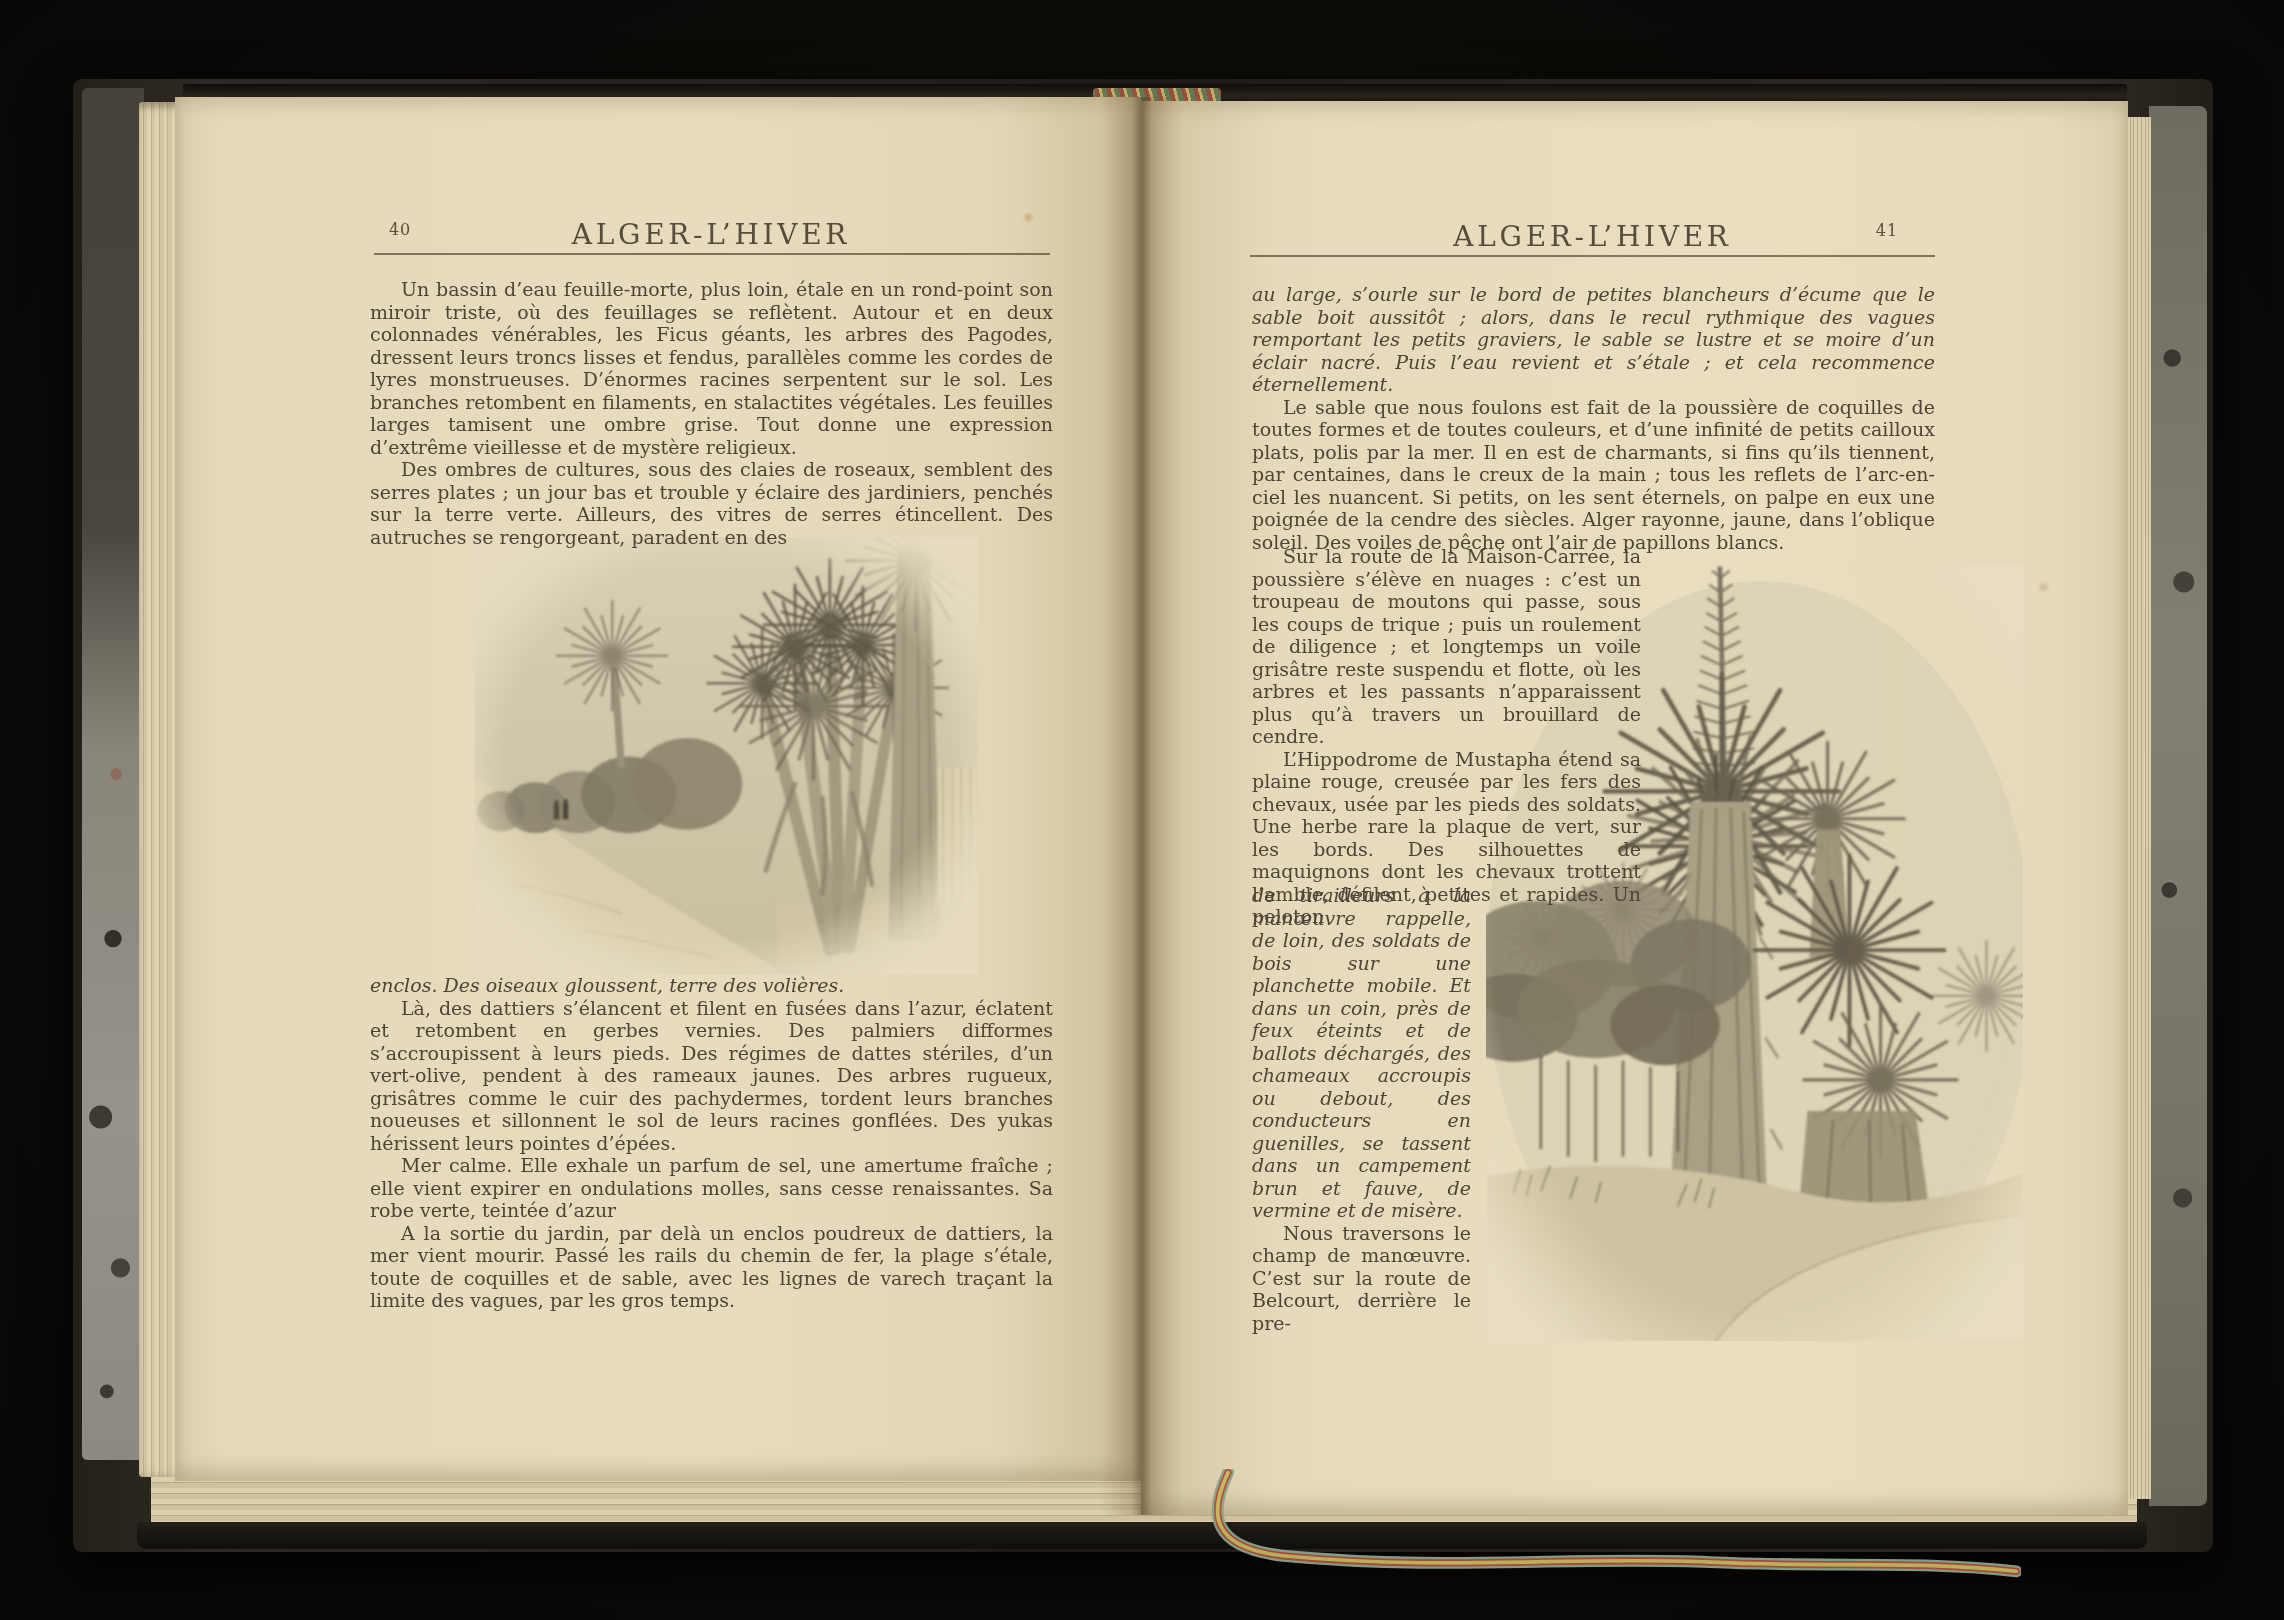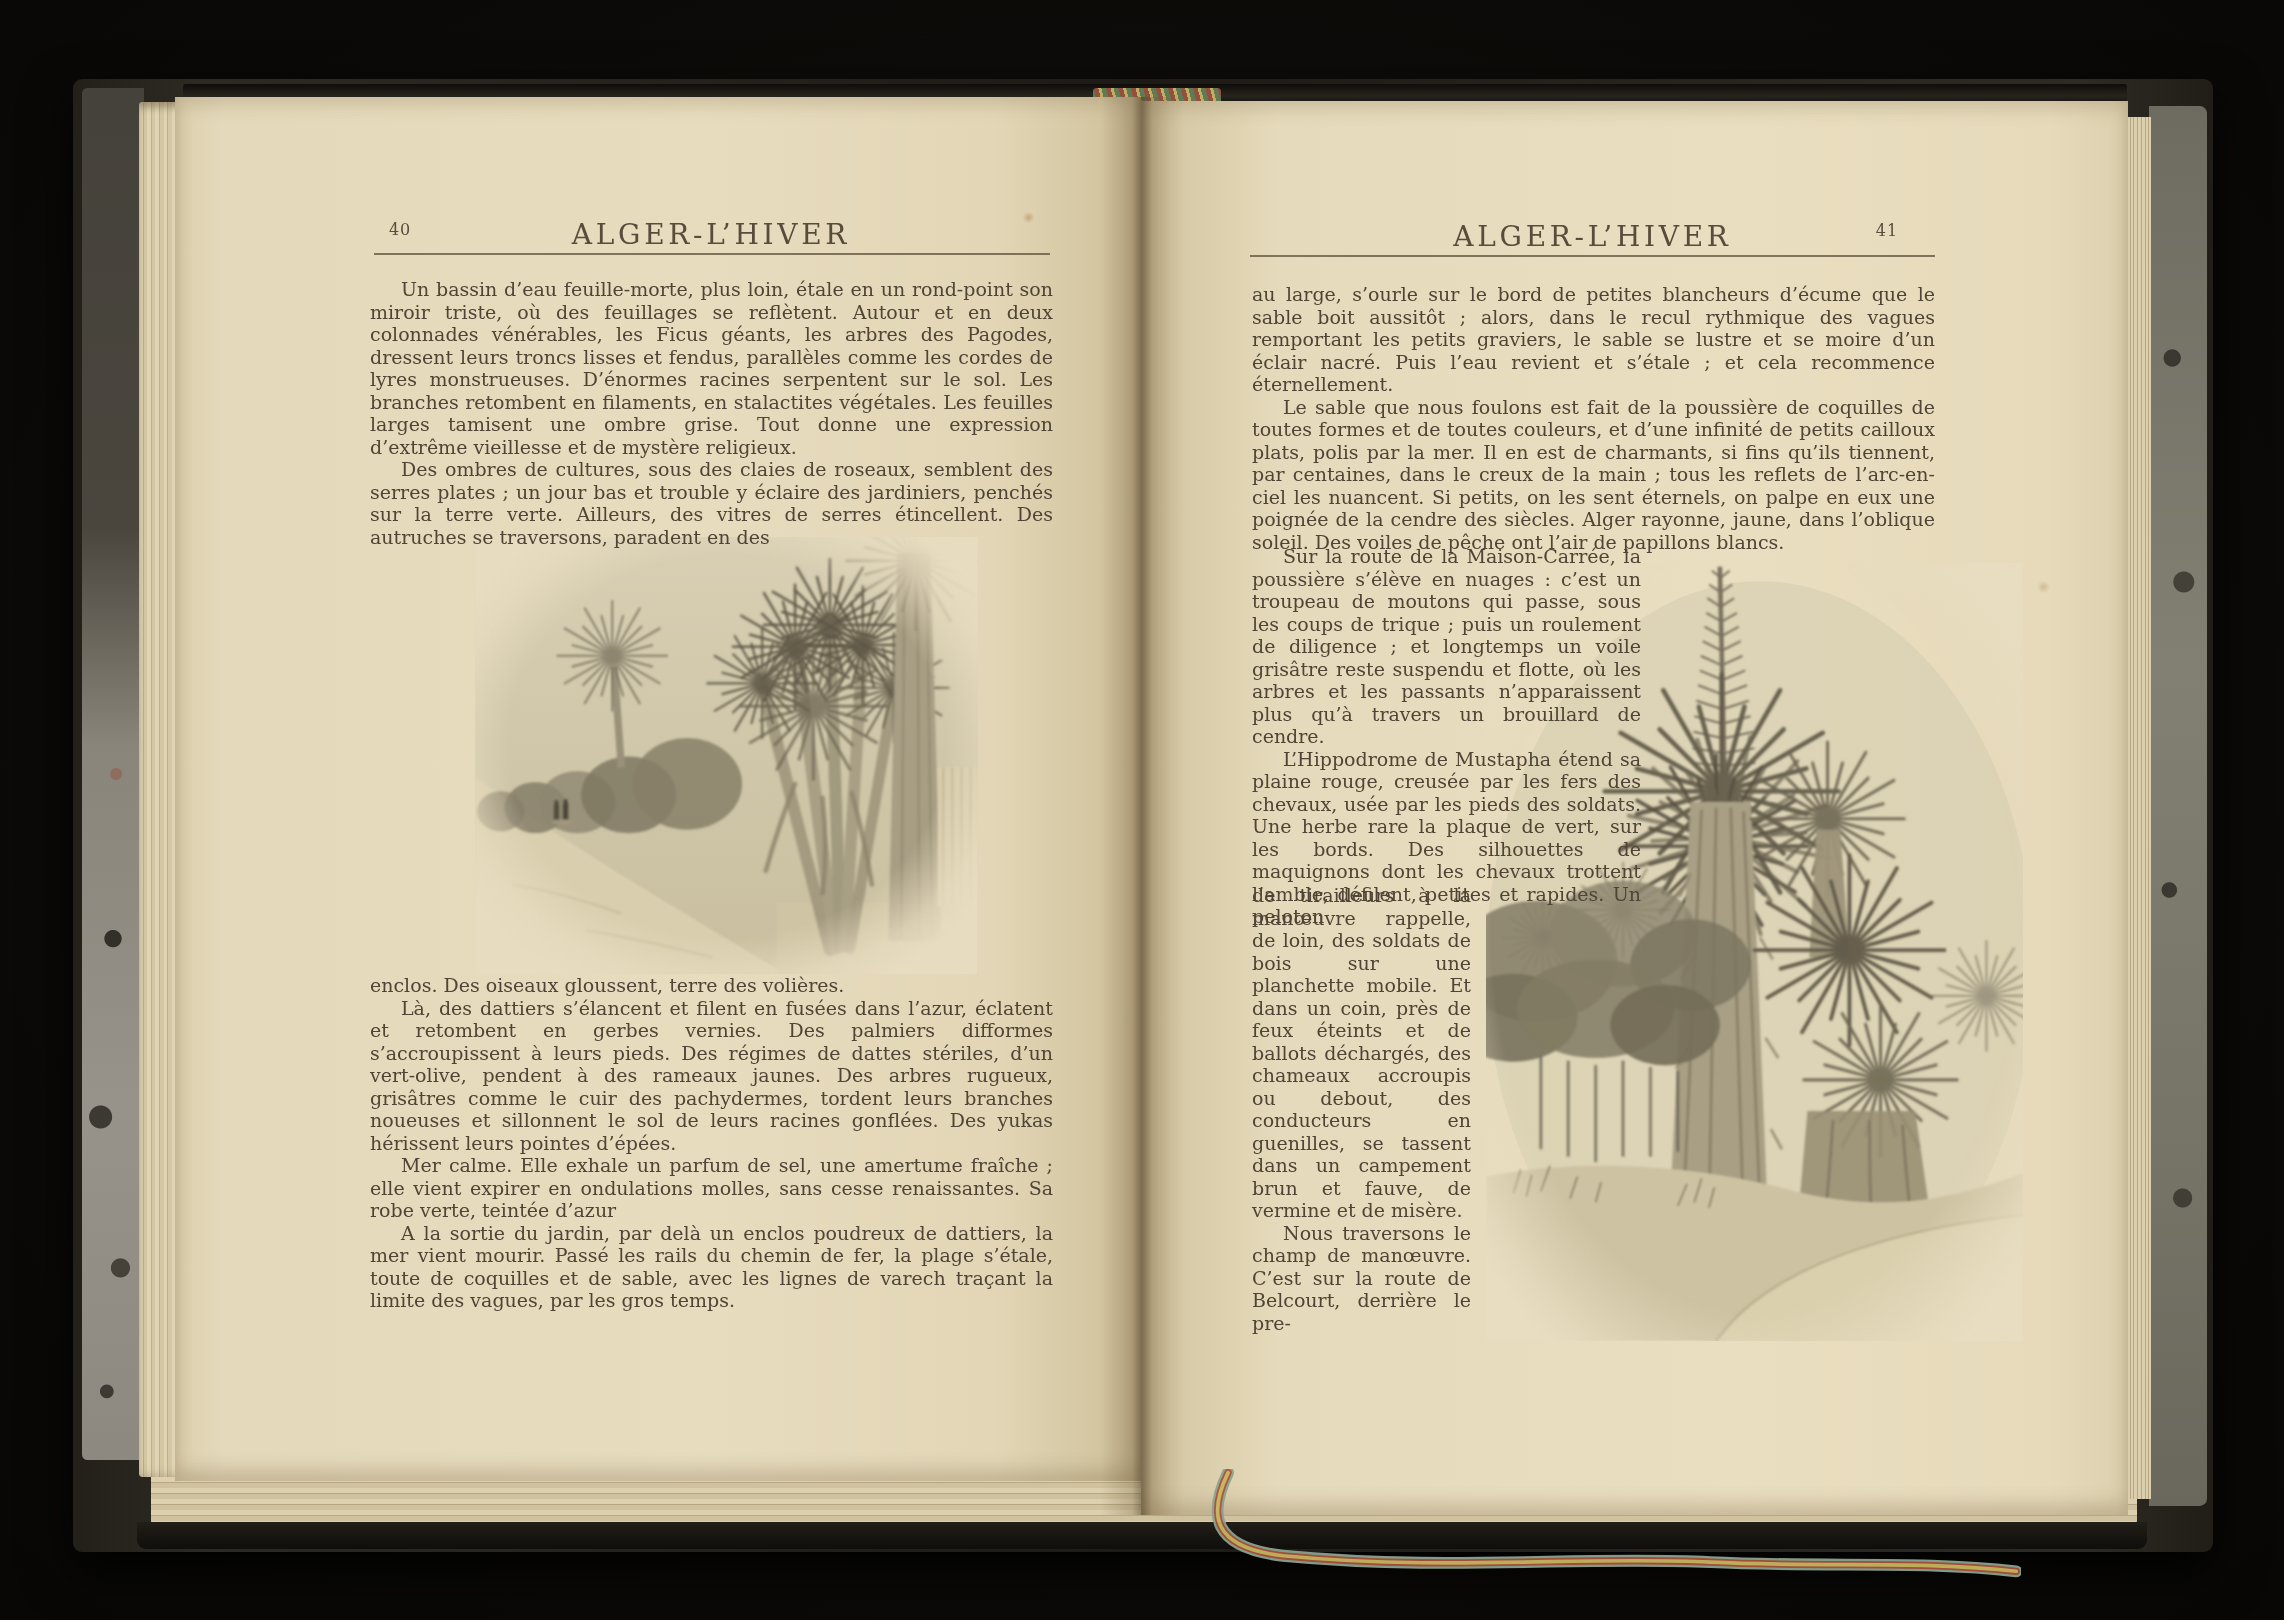--- a/index.html
+++ b/index.html
@@ -59,21 +59,21 @@
   .folio-left{left:389px;top:220px;}
   .folio-right{left:1807px;top:221px;width:91px;text-align:right;}
   .runhead{font-size:28px;color:#584c3c;letter-spacing:3.7px;text-align:center;}
   .head-left{left:370px;top:218px;width:682px;}
   .head-right{left:1250px;top:220px;width:685px;}
   .rule{height:1.8px;background:rgba(95,80,58,.75);}
   .rule-left{left:374px;top:253px;width:676px;}
   .rule-right{left:1250px;top:255px;width:685px;}
   .tex{color:#4f4436;font-size:19px;line-height:22.5px;text-align:justify;}
   .tex p{margin:0;text-indent:31px;}
-  .tex p.cont{text-indent:0;}
+  .tex p.cont{text-indent:0;font-style:italic;}
   .tl-top{left:370px;top:278px;width:683px;}
   .tl-bot{left:370px;top:974px;width:683px;}
   .tr-full{left:1252px;top:283px;width:683px;}
   .tr-mid{left:1252px;top:545px;width:389px;}
   .tr-nar{left:1252px;top:884px;width:219px;}
   
   .photo-left{left:475px;top:537px;width:503px;height:437px;}
   .photo-right{left:1486px;top:563px;width:537px;height:778px;}
   .ribbon{left:1153px;top:1469px;width:868px;height:137px;}
 </style>
@@ -253,21 +253,21 @@
       <path d="M252,852 C308,766 450,726 588,712 L588,852 Z" fill="#dad0ae"></path>
       <path d="M252,852 C310,768 452,728 588,714" stroke="#b4a988" stroke-width="3" fill="none" opacity=".8"></path>
       <path d="M30,690 l8,-26 M44,694 l6,-24 M60,688 l10,-28 M92,696 l8,-24 M120,700 l6,-22 M210,704 l10,-24 M228,700 l8,-26 M244,706 l6,-22" stroke="#7c755f" stroke-width="2" fill="none" opacity=".8"></path>
     </g>
   </g>
   <rect width="588" height="852" fill="url(#vigR)"></rect>
 </svg>
 
 <div class="abs tex tl-top">
   <p>Un bassin d’eau feuille-morte, plus loin, étale en un rond-point son miroir triste, où des feuillages se reflètent. Autour et en deux colonnades vénérables, les Ficus géants, les arbres des Pagodes, dressent leurs troncs lisses et fendus, parallèles comme les cordes de lyres monstrueuses. D’énormes racines serpentent sur le sol. Les branches retombent en filaments, en stalactites végétales. Les feuilles larges tamisent une ombre grise. Tout donne une expression d’extrême vieillesse et de mystère religieux.</p>
-  <p>Des ombres de cultures, sous des claies de roseaux, semblent des serres plates ; un jour bas et trouble y éclaire des jardiniers, penchés sur la terre verte. Ailleurs, des vitres de serres étincellent. Des autruches se traversons, paradent en des</p>
+  <p>Des ombres de cultures, sous des claies de roseaux, semblent des serres plates ; un jour bas et trouble y éclaire des jardiniers, penchés sur la terre verte. Ailleurs, des vitres de serres étincellent. Des autruches se rengorgeant, paradent en des</p>
 </div>
 <div class="abs tex tl-bot">
   <p class="cont">enclos. Des oiseaux gloussent, terre des volières.</p>
   <p>Là, des dattiers s’élancent et filent en fusées dans l’azur, éclatent et retombent en gerbes vernies. Des palmiers difformes s’accroupissent à leurs pieds. Des régimes de dattes stériles, d’un vert-olive, pendent à des rameaux jaunes. Des arbres rugueux, grisâtres comme le cuir des pachydermes, tordent leurs branches noueuses et sillonnent le sol de leurs racines gonflées. Des yukas hérissent leurs pointes d’épées.</p>
   <p>Mer calme. Elle exhale un parfum de sel, une amertume fraîche ; elle vient expirer en ondulations molles, sans cesse renaissantes. Sa robe verte, teintée d’azur</p>
   <p>A la sortie du jardin, par delà un enclos poudreux de dattiers, la mer vient mourir. Passé les rails du chemin de fer, la plage s’étale, toute de coquilles et de sable, avec les lignes de varech traçant la limite des vagues, par les gros temps.</p>
 </div>
 
 <div class="abs tex tr-full">
   <p class="cont">au large, s’ourle sur le bord de petites blancheurs d’écume que le sable boit aussitôt ; alors, dans le recul rythmique des vagues remportant les petits graviers, le sable se lustre et se moire d’un éclair nacré. Puis l’eau revient et s’étale ; et cela recommence éternellement.</p>

